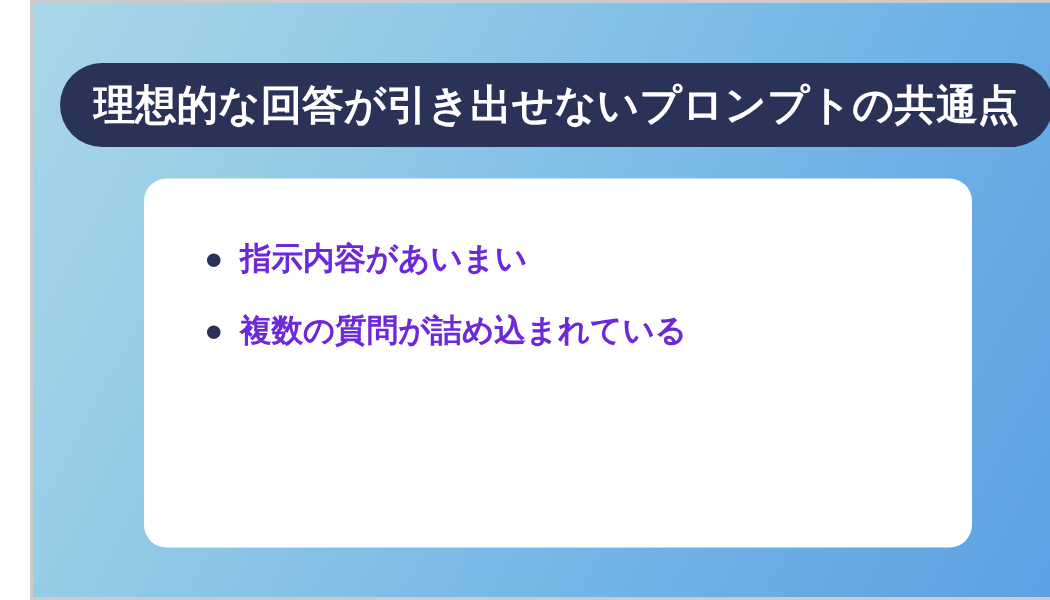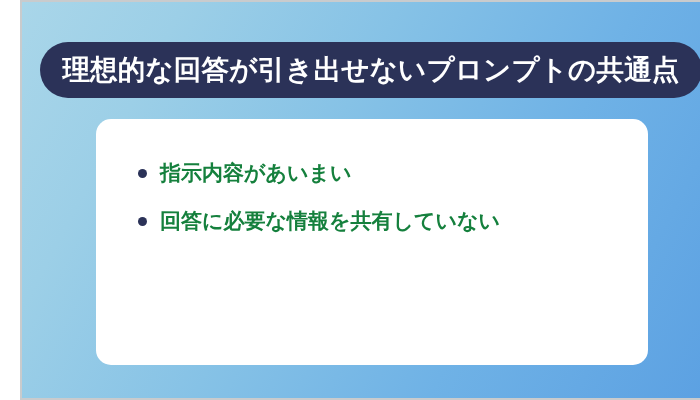--- a/index.html
+++ b/index.html
@@ -83,21 +83,21 @@
   .bullet-dot {
     width: 9px;
     height: 9px;
     border-radius: 50%;
     background: #2b3258;
     flex: 0 0 auto;
     margin-right: 13px;
   }
 
   .bullet-label {
-    color: #15803d;
+    color: #6d28d9;
     font-size: 21px;
     font-weight: 700;
     line-height: 1.1;
     white-space: nowrap;
   }
 </style>
 </head>
 <body>
 
 <div id="slide">
@@ -108,22 +108,22 @@
 
   <div id="content-card">
     <ul id="bullet-list">
 
       <li class="bullet-row">
         <span class="bullet-dot"></span>
         <span class="bullet-label">指示内容があいまい</span>
       </li>
 
 
-
       <li class="bullet-row">
         <span class="bullet-dot"></span>
-        <span class="bullet-label">回答に必要な情報を共有していない</span>
+        <span class="bullet-label">複数の質問が詰め込まれている</span>
       </li>
+
 
     </ul>
   </div>
 
 </div>
 
 </body></html>

